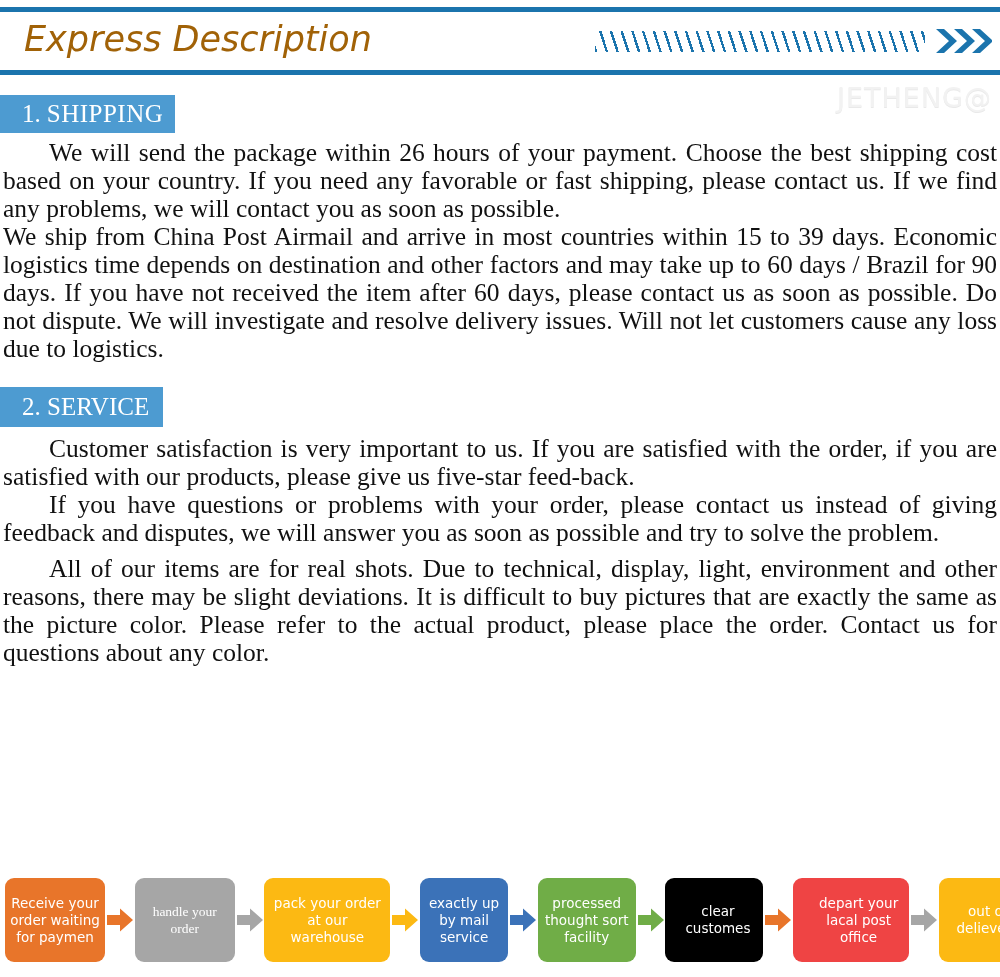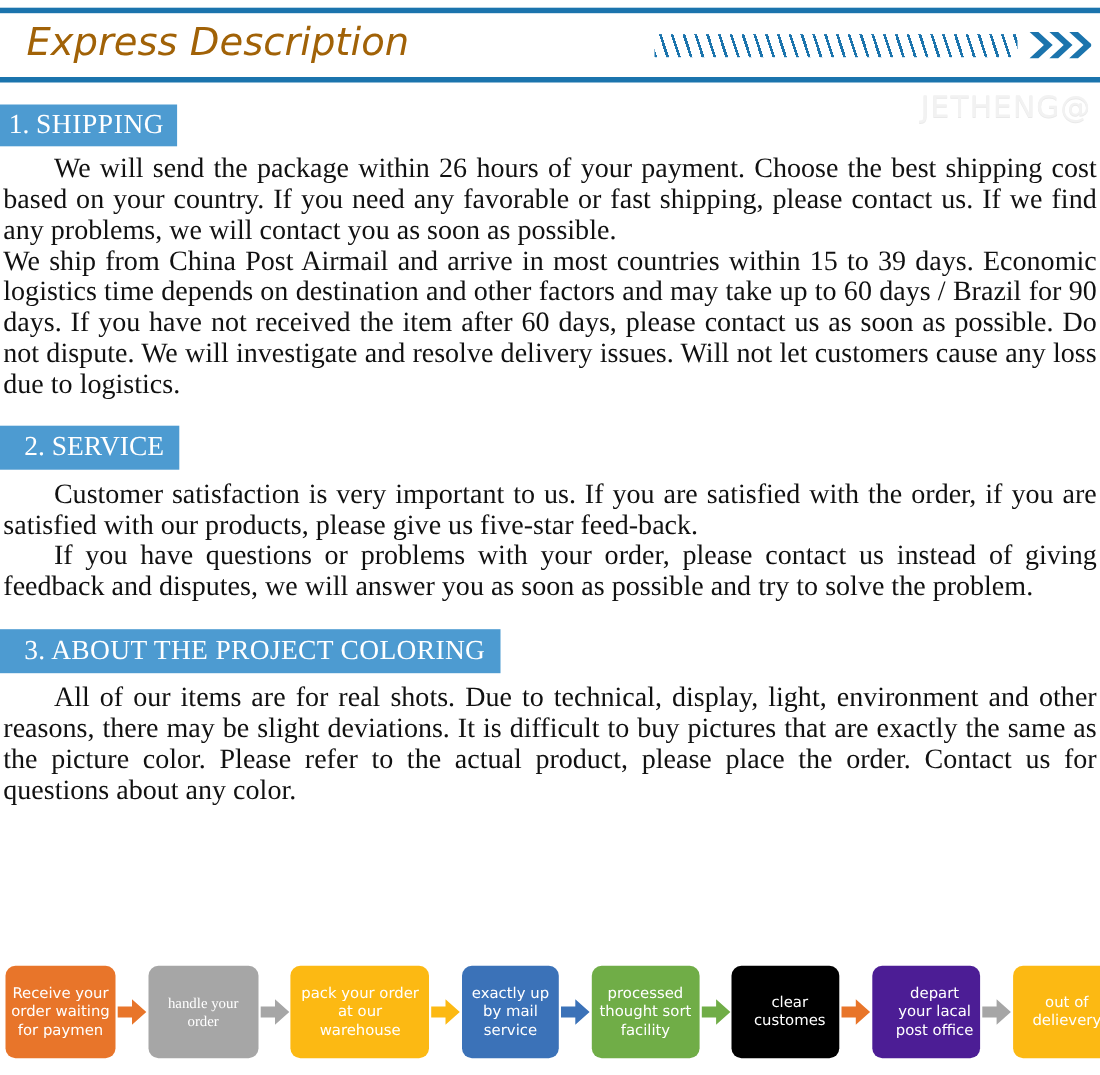--- a/index.html
+++ b/index.html
@@ -96,21 +96,21 @@
   .sec-head {
     display: inline-block;
     background: #4d9bd1;
     color: #ffffff;
     font-family: "Liberation Serif", serif;
     line-height: 1;
     white-space: nowrap;
   }
   .sec-head.h1 {
     margin: 15px 0 0 0;
-    padding: 6px 12px 7px 8px;
+    padding: 6px 12px 7px 22px;
     font-size: 22px;
   }
   .sec-head.h1 .num {
     font-size: 25px;
     margin-right: 6px;
   }
   .sec-head.h1 .cap {
     font-variant: small-caps;
     font-size: 25px;
     letter-spacing: 0.5px;
@@ -210,21 +210,20 @@
   </div>
   <p class="para first"><span class="indent"></span><span>We will send the package within 26 hours of your payment. Choose the best shipping cost based on your country. If you need any favorable or fast shipping, please contact us. If we find any problems, we will contact you as soon as possible.</span></p>
   <p class="para"><span>We ship from China Post Airmail and arrive in most countries within 15 to 39 days. Economic logistics time depends on destination and other factors and may take up to 60 days / Brazil for 90 days. If you have not received the item after 60 days, please contact us as soon as possible. Do not dispute. We will investigate and resolve delivery issues. Will not let customers cause any loss due to logistics.</span></p>
 
   
   <div class="sec-head h2">2. SERVICE</div>
   <p class="para p-sec2a"><span class="indent"></span><span>Customer satisfaction is very important to us. If you are satisfied with the order, if you are satisfied with our products, please give us five-star feed-back.</span></p>
   <p class="para p-sec2b"><span class="indent"></span><span>If you have questions or problems with your order, please contact us instead of giving feedback and disputes, we will answer you as soon as possible and try to solve the problem.</span></p>
 
   
-  <div class="sec-head h3">3. ABOUT THE PROJECT COLORING</div>
   <p class="para p-sec3"><span class="indent"></span><span>All of our items are for real shots. Due to technical, display, light, environment and other reasons, there may be slight deviations. It is difficult to buy pictures that are exactly the same as the picture color. Please refer to the actual product, please place the order. Contact us for questions about any color.</span></p>
 
 </div>
 
 <div class="flow" id="flowchart">
     <div class="flow-box" style="background:#e8752a;width:100px;">
       <span>Receive your order waiting for paymen</span>
     </div>
     <div class="flow-arrow" style="margin-left: 0.857143px;">
       <svg width="28" height="26" viewBox="0 0 28 26">
@@ -264,21 +263,21 @@
       </svg>
     </div>
     <div class="flow-box" style="background: #000000; width: 98px; margin-left: 0.857143px; padding-left: 12px;">
       <span>clear customes</span>
     </div>
     <div class="flow-arrow" style="margin-left: 0.857143px;">
       <svg width="28" height="26" viewBox="0 0 28 26">
         <path d="M1 8 L14 8 L14 1.5 L27 13 L14 24.5 L14 18 L1 18 Z" fill="#e8752a"></path>
       </svg>
     </div>
-    <div class="flow-box" style="background: #4c1d95; width: 98px; margin-left: 0.857143px; padding-left: 20px;">
+    <div class="flow-box" style="background: #ef4444; width: 116px; margin-left: 0.857143px; padding-left: 20px;">
       <span>depart your lacal post office</span>
     </div>
     <div class="flow-arrow" style="margin-left: 0.857143px;">
       <svg width="28" height="26" viewBox="0 0 28 26">
         <path d="M1 8 L14 8 L14 1.5 L27 13 L14 24.5 L14 18 L1 18 Z" fill="#a6a6a6"></path>
       </svg>
     </div>
     <div class="flow-box" style="background: rgb(252, 185, 19); width: 98px; margin-left: 0.857143px;">
       <span>out of delievery</span>
     </div>

